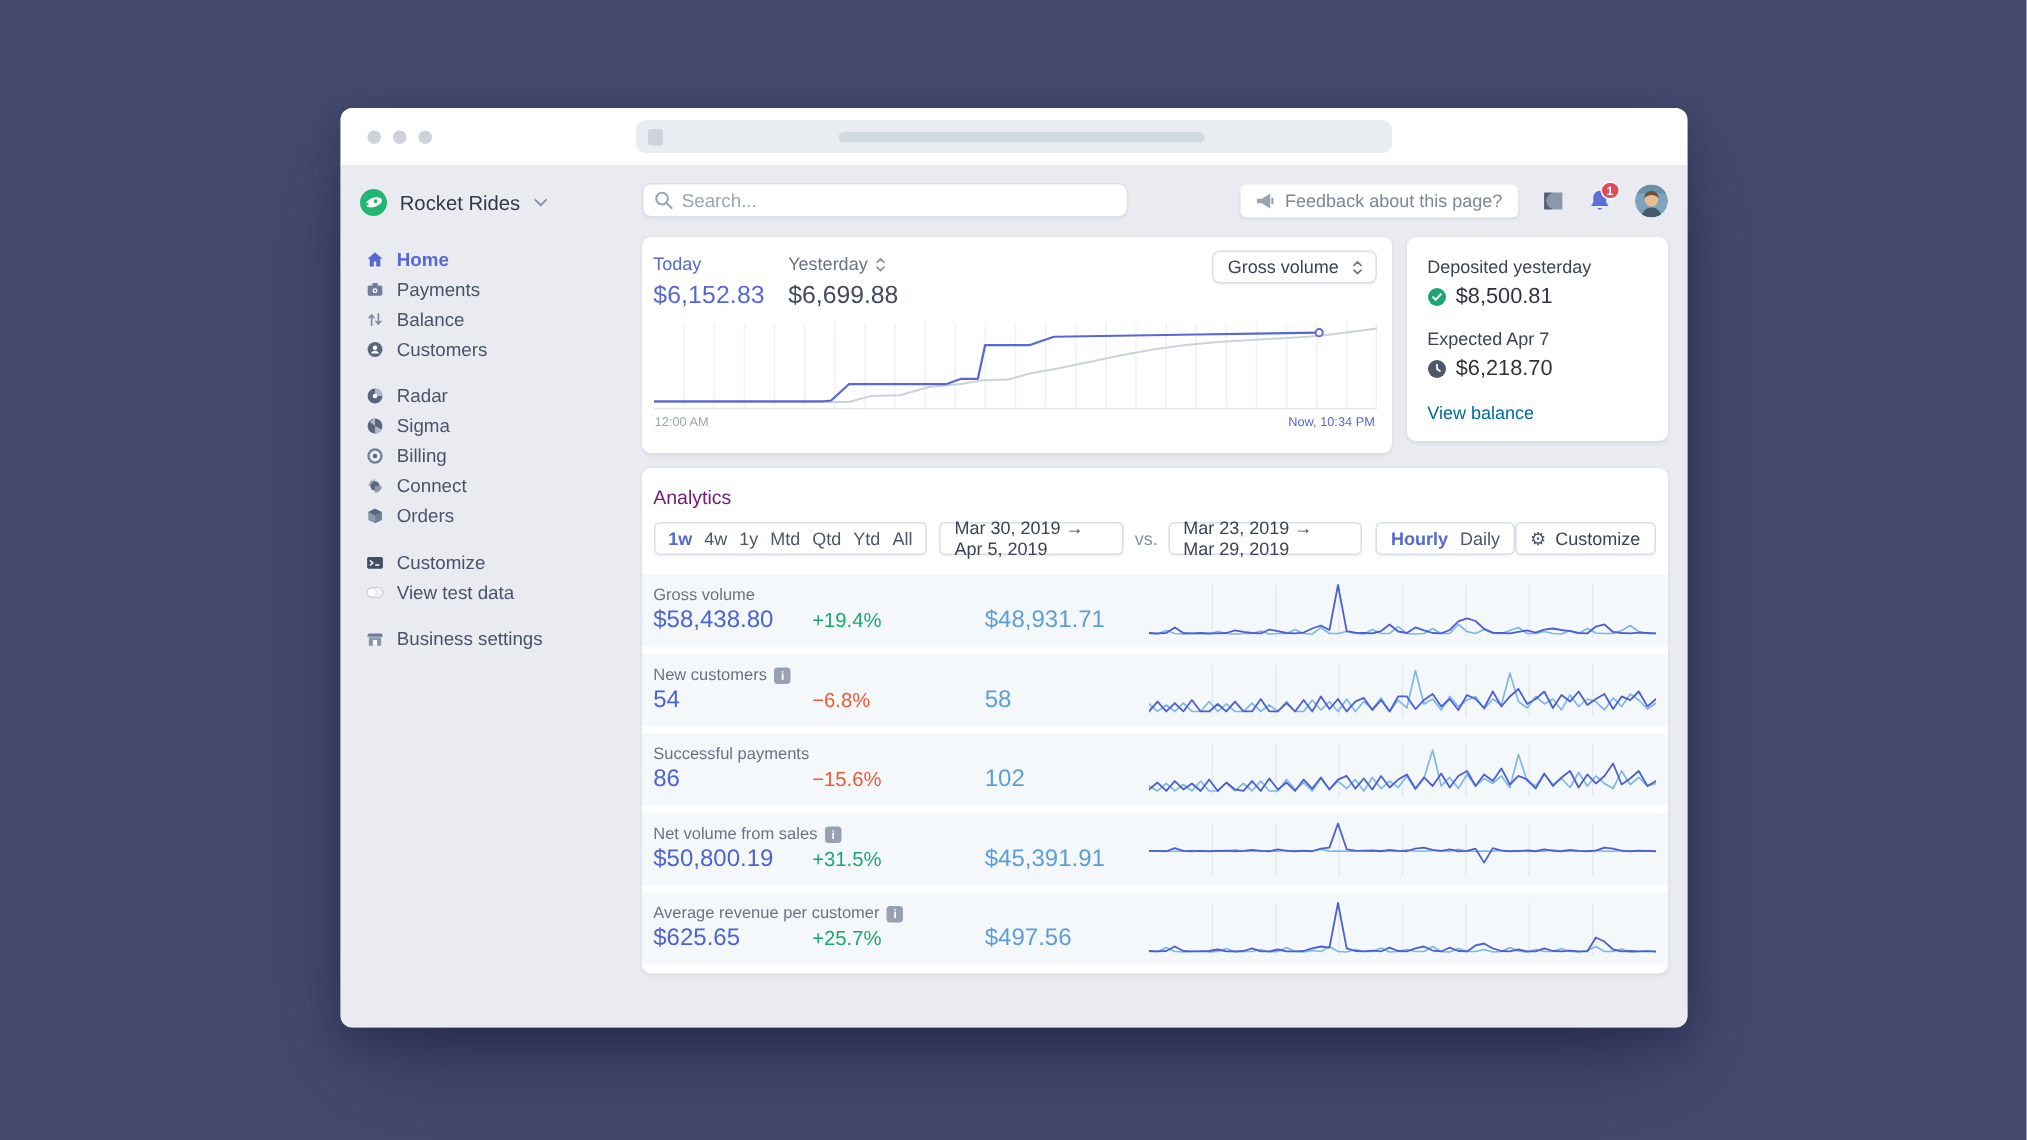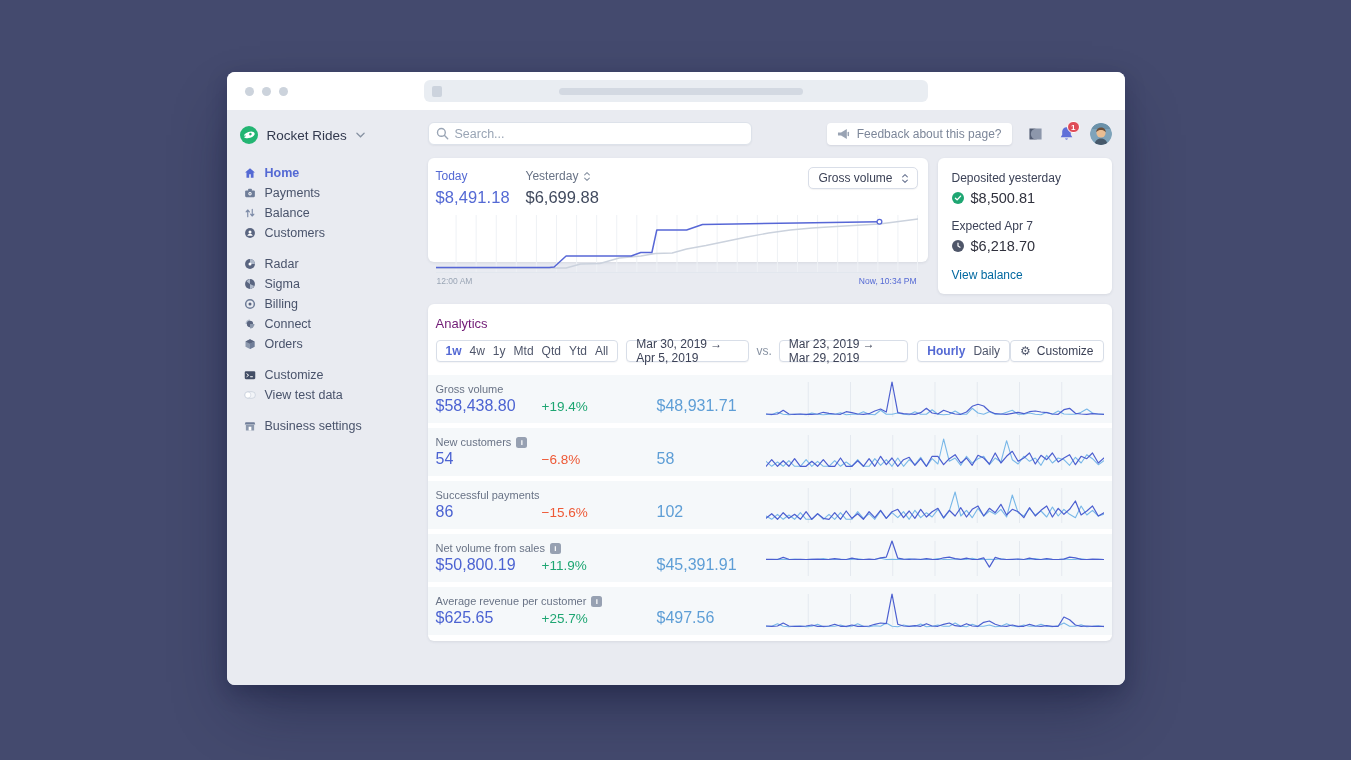--- a/index.html
+++ b/index.html
@@ -59,21 +59,21 @@
   .icon-btn{ position:relative; background:none; border:none; cursor:pointer; padding:0; display:flex; }
   .bell-badge{
     position:absolute; top:-5px; right:-6px; min-width:12px; height:12px; border-radius:7px;
     background:#df4b57; color:#fff; font-size:8px; font-weight:700; line-height:12px; text-align:center;
     padding:0 3px; border:1px solid #fff;
   }
   .avatar{ width:22px; height:22px; border-radius:50%; overflow:hidden; display:block; }
   
   .cards-row{ display:flex; gap:10px; margin-top:13px; }
   .card{ background:#fff; border-radius:6px; box-shadow:0 1px 3px rgba(50,60,90,.1); }
-  .today-card{ flex:1; height:104px; padding:11px 10px 0 8px; position:relative; }
+  .today-card{ flex:1; height:144px; padding:11px 10px 0 8px; position:relative; }
   .today-cols{ display:flex; }
   .today-col{ width:90px; }
   .today-label{ font-size:12px; font-weight:500; color:#5469d4; }
   .today-label-row{ display:flex; align-items:center; gap:5px; font-size:12px; color:#697386; cursor:pointer; }
   .today-value{ font-size:16.5px; color:#5469d4; margin-top:5px; letter-spacing:.1px; }
   .yesterday-value{ font-size:16.5px; color:#414a5e; margin-top:5px; }
   .metric-select{
     position:absolute; right:10px; top:9px; display:flex; align-items:center; gap:8px;
     height:22px; padding:0 8px 0 9px; background:#fff; border:1px solid #d9dee8; border-radius:5px;
     font-size:12px; color:#3c4257; cursor:pointer; box-shadow:0 1px 1px rgba(60,66,87,.06);
@@ -340,21 +340,21 @@
           </button>
         </div>
       </div>
 
       <div class="cards-row">
 
         <section class="card today-card">
           <div class="today-cols">
             <div class="today-col">
               <div class="today-label">Today</div>
-              <div class="today-value">$8,491.18</div>
+              <div class="today-value">$6,152.83</div>
             </div>
             <div class="today-col">
               <div class="today-label-row">
                 <span>Yesterday</span>
                 <svg width="8" height="11" viewBox="0 0 10 14">
                   <path d="M2 5l3-3 3 3" fill="none" stroke="#8792a2" stroke-width="1.4" stroke-linecap="round" stroke-linejoin="round"></path>
                   <path d="M2 9l3 3 3-3" fill="none" stroke="#8792a2" stroke-width="1.4" stroke-linecap="round" stroke-linejoin="round"></path>
                 </svg>
               </div>
               <div class="yesterday-value">$6,699.88</div>
@@ -535,21 +535,21 @@
   </div>
 
   <div class="metric-row">
     <div class="metric-left">
       <div class="metric-label-line">
         <span class="metric-label">Net volume from sales</span>
       <i class="info-icon">i</i>
                 </div>
       <div class="metric-values">
         <span class="metric-value">$50,800.19</span>
-        <span class="metric-delta up">+11.9%</span>
+        <span class="metric-delta up">+31.5%</span>
         <span class="metric-previous">$45,391.91</span>
       </div>
     </div>
     <div class="spark-wrap">
       <svg class="spark" viewBox="0 0 338 38" preserveAspectRatio="none">
                   <line x1="42.25" y1="2" x2="42.25" y2="37" stroke="#e4e9ef" stroke-width="1"></line>
                   <line x1="84.5" y1="2" x2="84.5" y2="37" stroke="#e4e9ef" stroke-width="1"></line>
                   <line x1="126.75" y1="2" x2="126.75" y2="37" stroke="#e4e9ef" stroke-width="1"></line>
                   <line x1="169" y1="2" x2="169" y2="37" stroke="#e4e9ef" stroke-width="1"></line>
                   <line x1="211.25" y1="2" x2="211.25" y2="37" stroke="#e4e9ef" stroke-width="1"></line>

